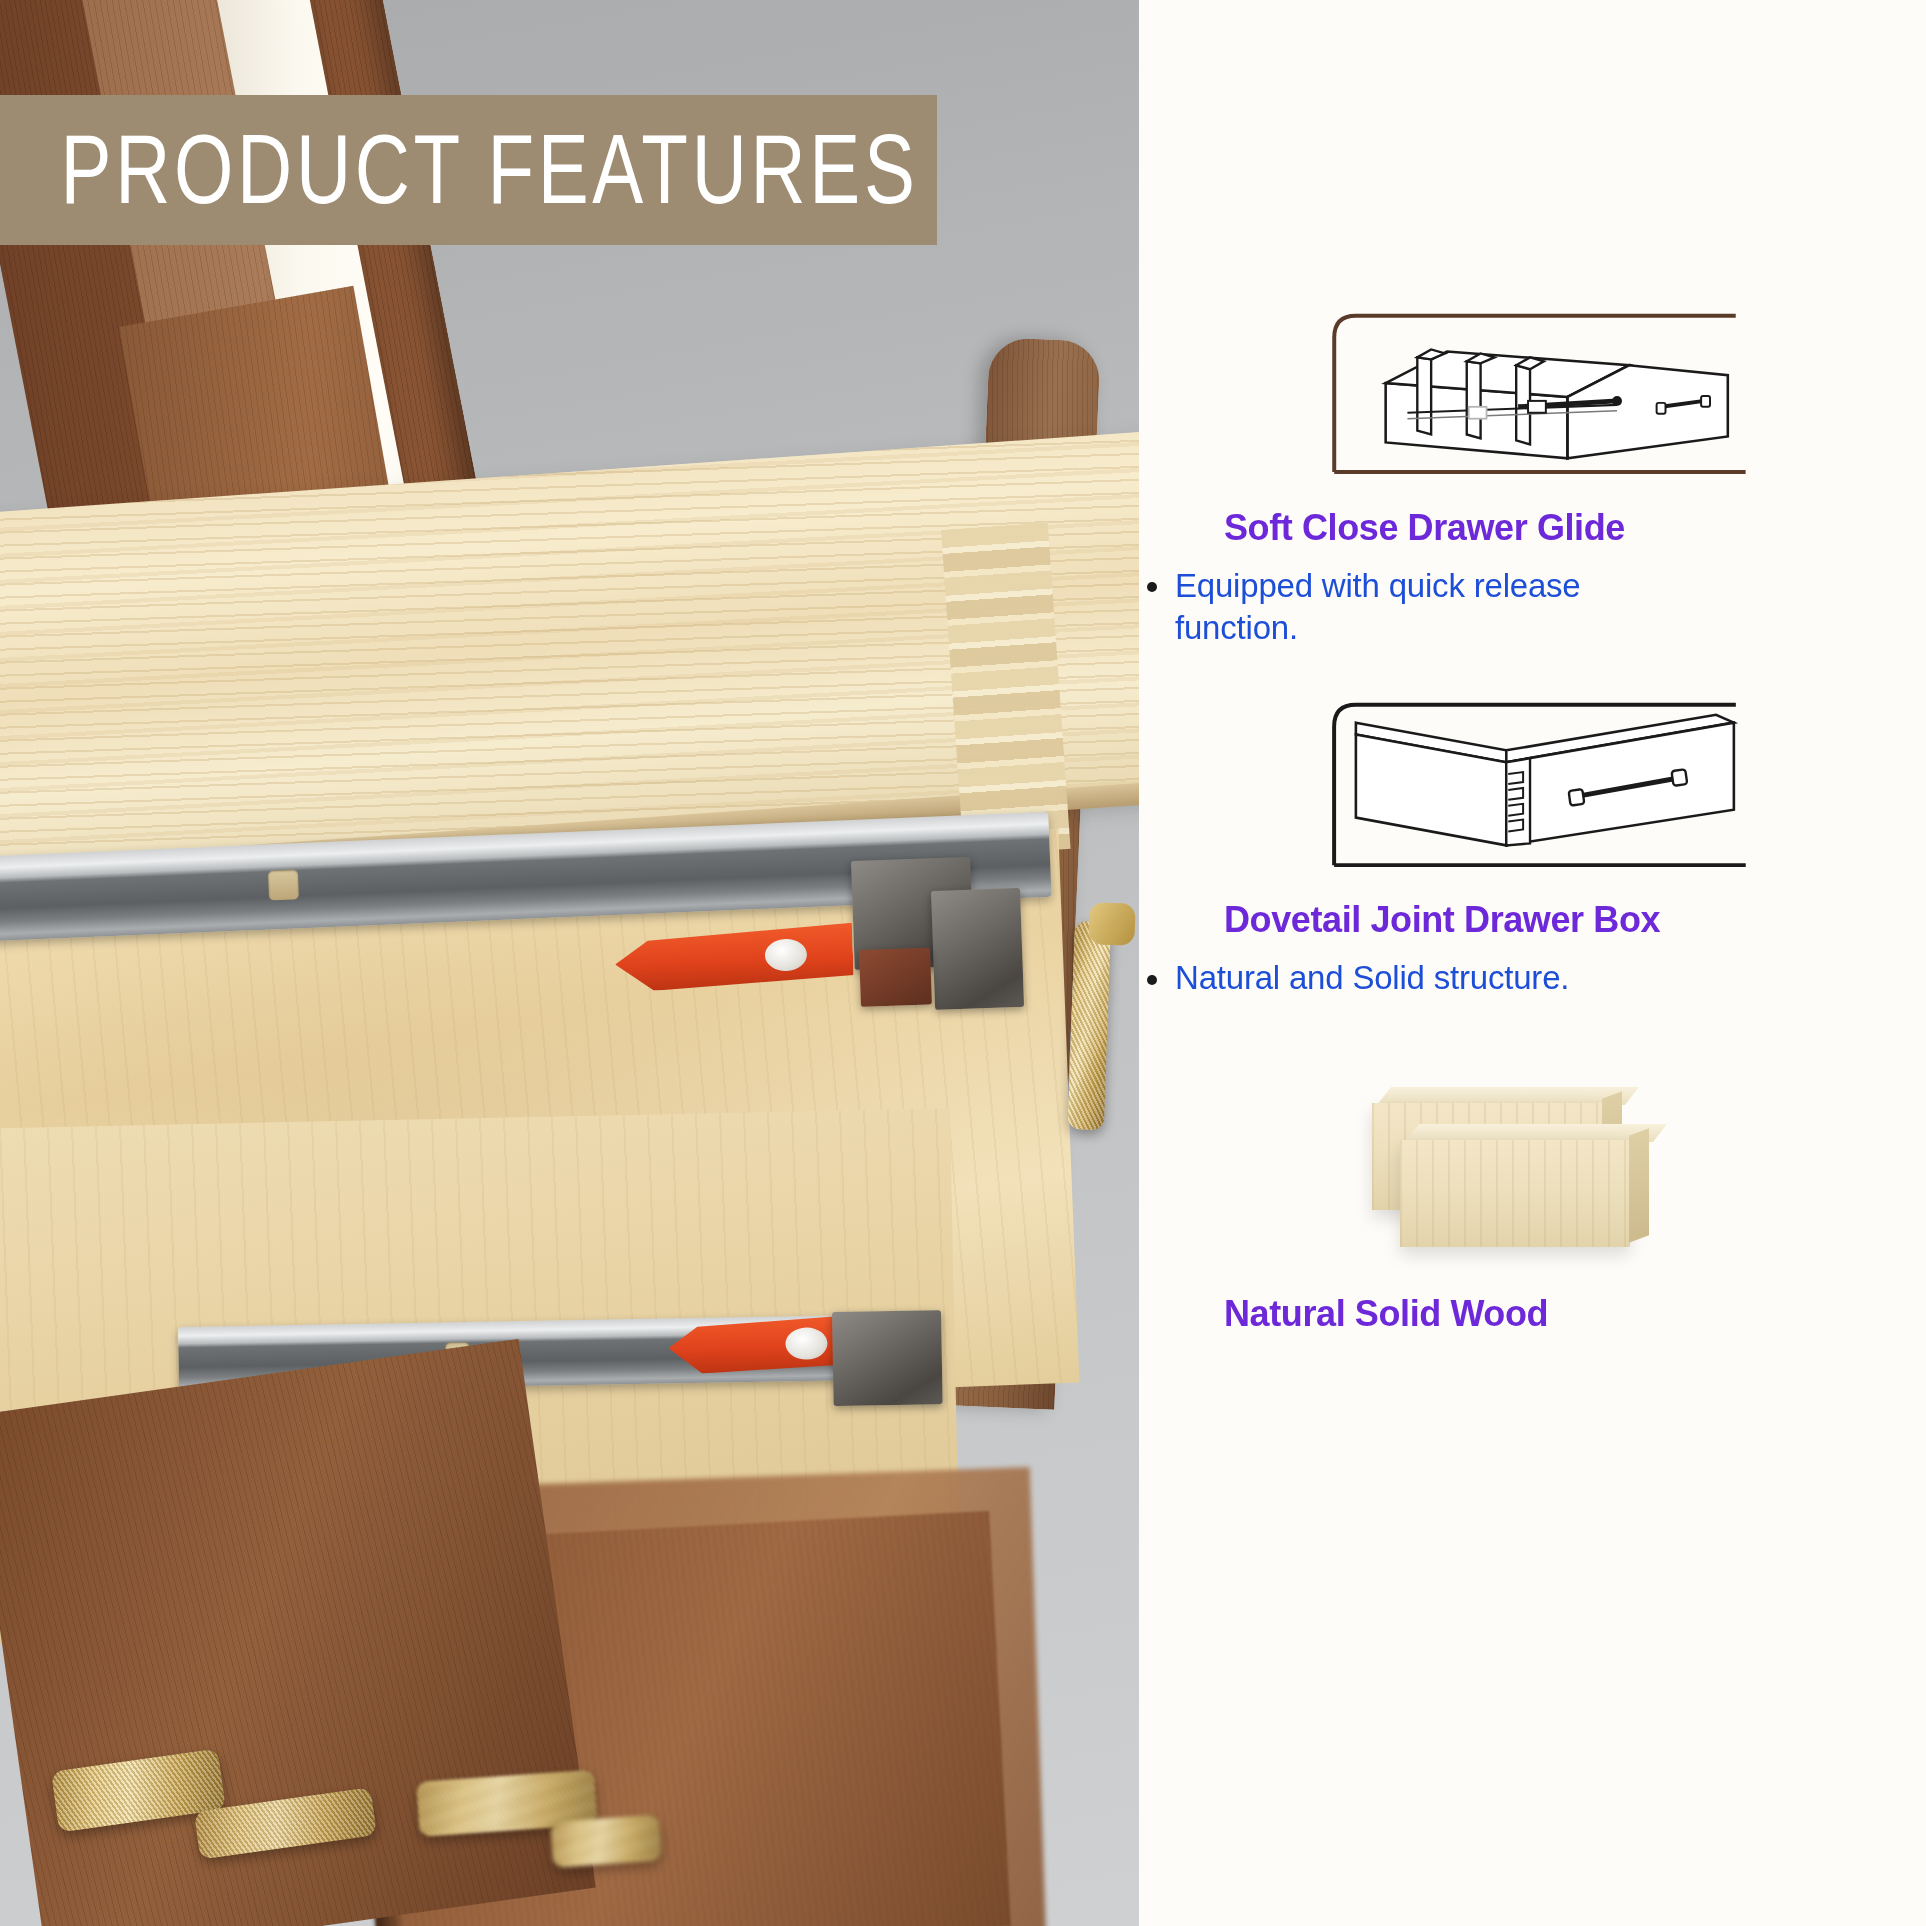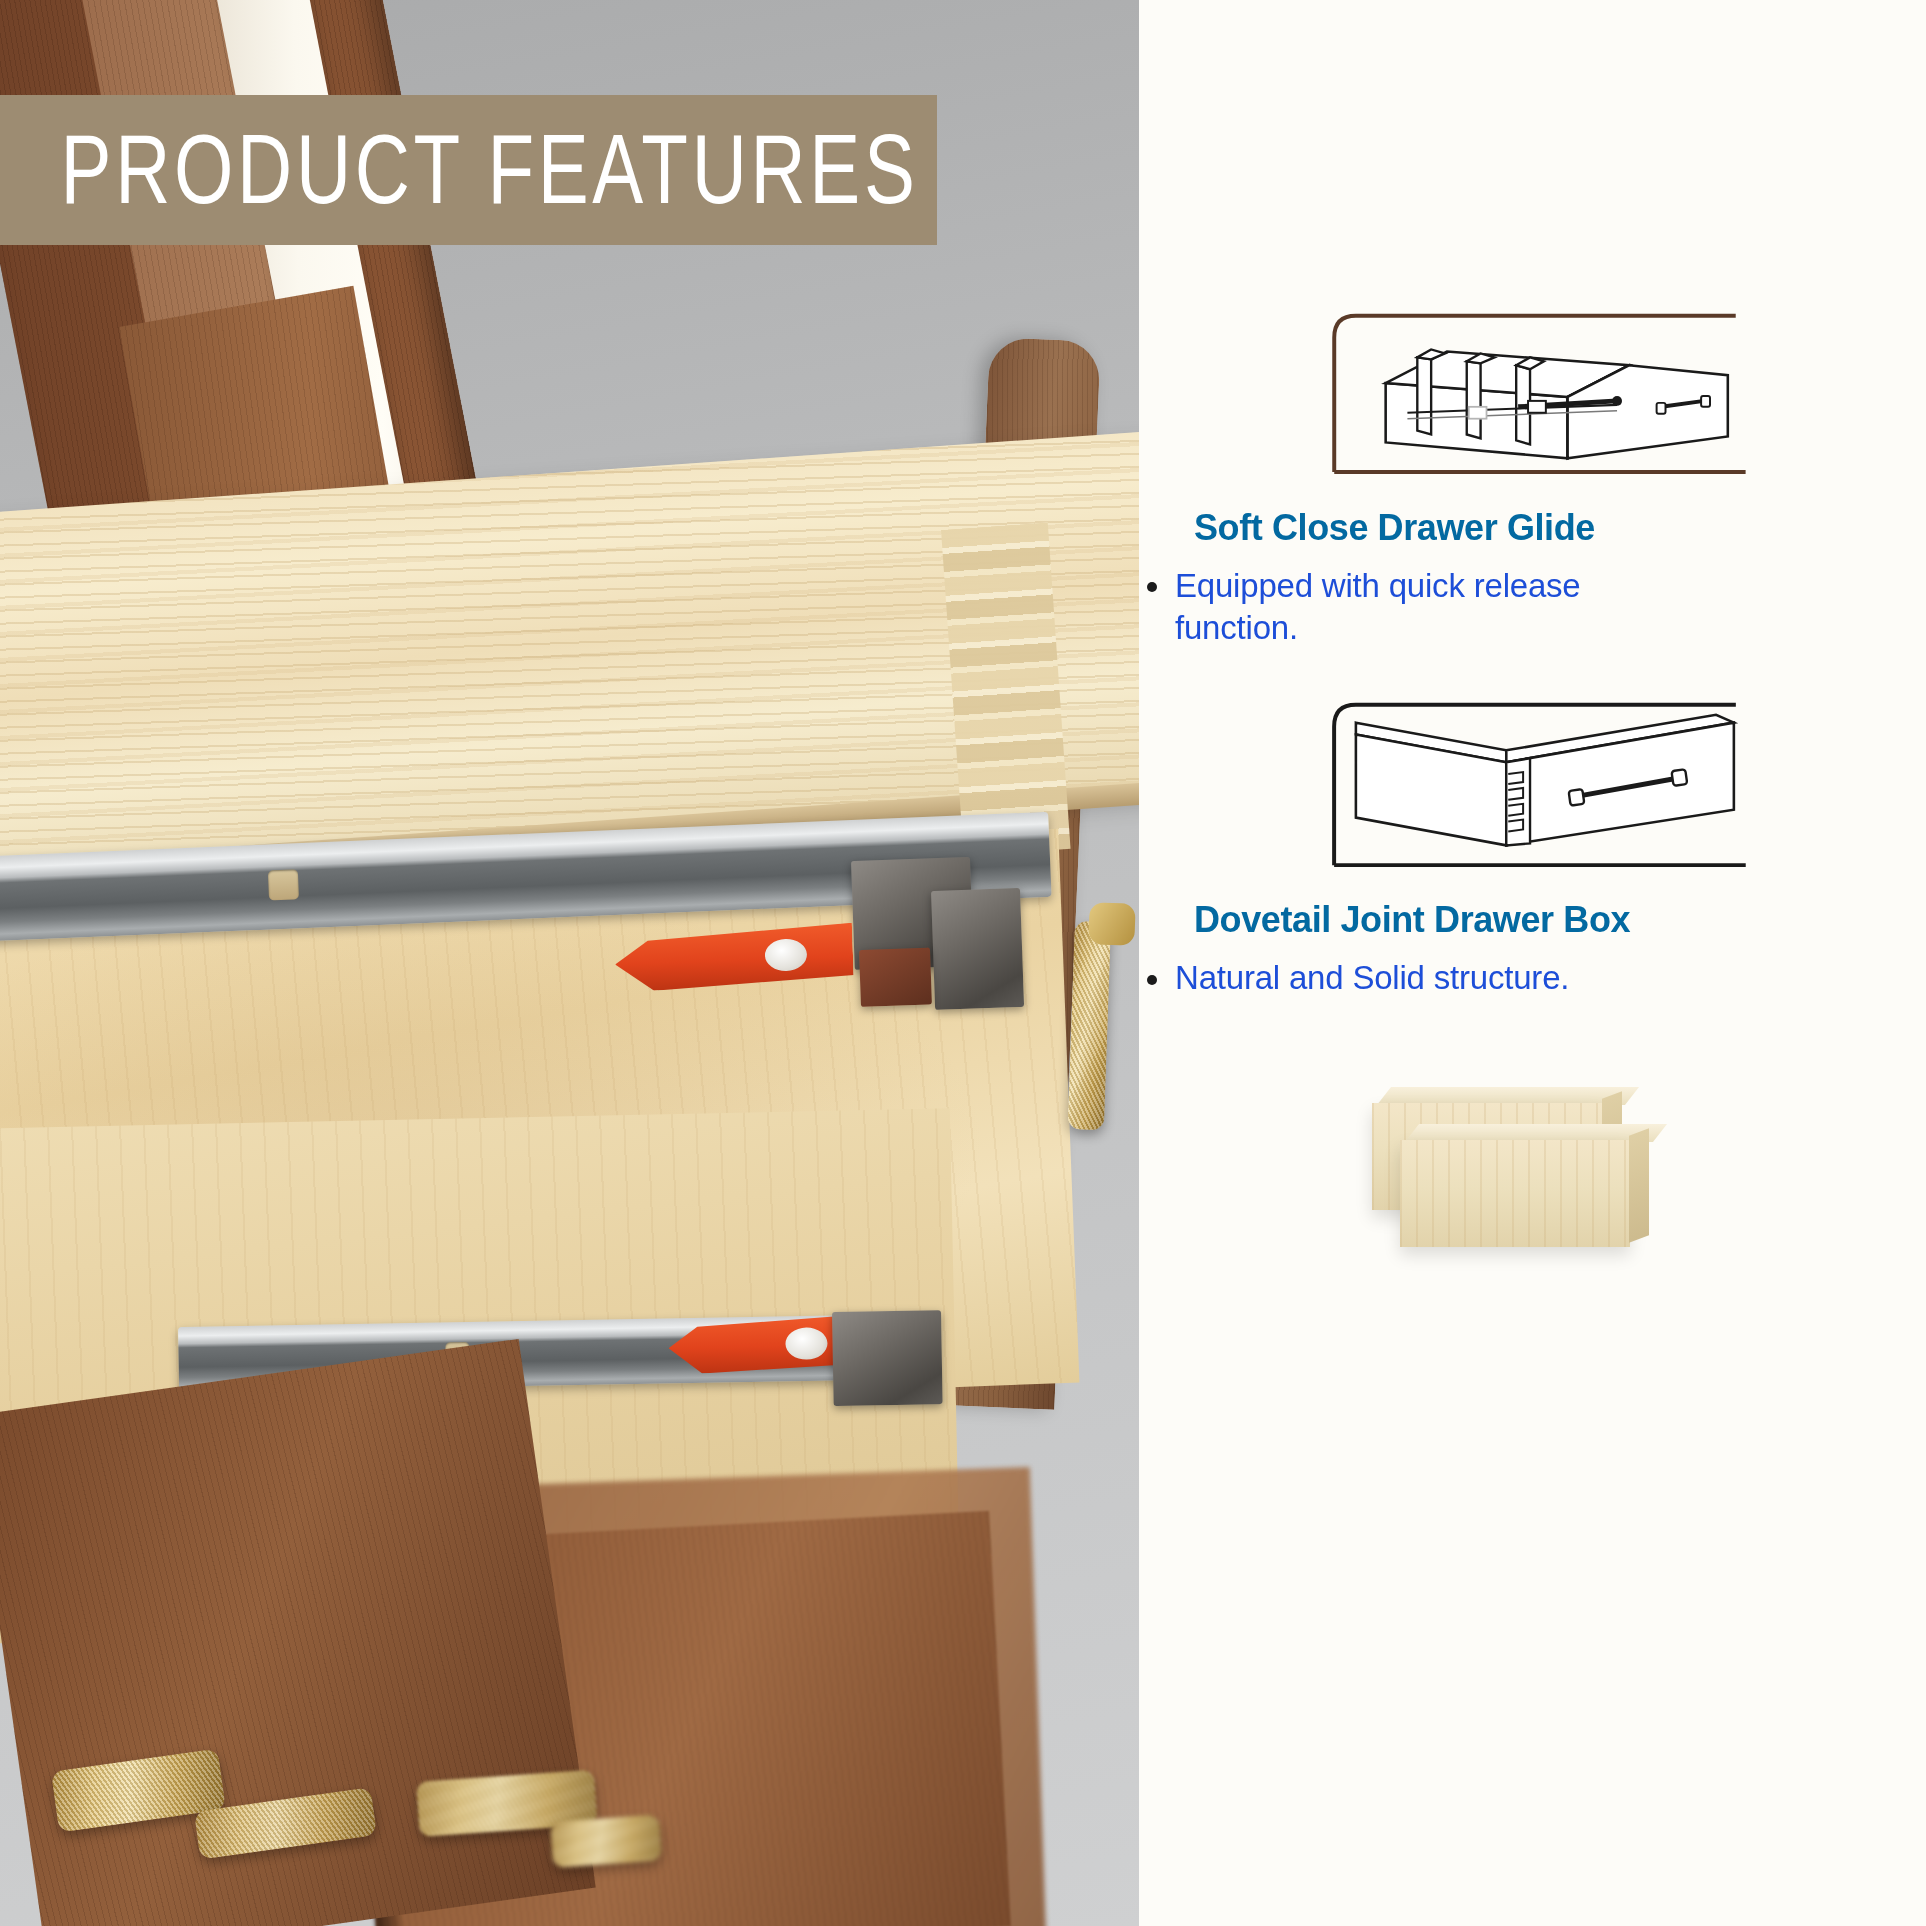--- a/index.html
+++ b/index.html
@@ -235,22 +235,22 @@
   .feature { position:relative; margin-bottom:14px; }
 
   .icon-wrap {
     height: 188px;
     display:flex; align-items:center; justify-content:center;
     margin-bottom: 22px;
   }
   .icon-wrap svg { display:block; }
 
   .f-title {
-    font-size:36px; font-weight:bold; color:#0369a1;
-    text-align:left; padding-left:55px; letter-spacing:-0.4px;
+    font-size:36px; font-weight:bold; color:#6d28d9;
+    text-align:left; padding-left:85px; letter-spacing:-0.4px;
     margin-bottom:16px;
   }
   .f-bullet {
     font-size:33px; color:#1d4ed8; line-height:1.28;
     padding-left:36px; position:relative; letter-spacing:-0.2px;
     max-width:554px;
   }
   .f-bullet .dot {
     position:absolute; left:8px; top:.52em;
     width:10px; height:10px; border-radius:50%; background:#1b1b1b;
@@ -419,20 +419,21 @@
 
             <div class="plank-top" style="left:14px;  top:14px;  width:248px; height:18px; transform:skewX(-38deg);"></div>
             <div class="plank" style="left:2px;   top:30px;  width:230px; height:107px;"></div>
             <div class="plank-side" style="left:232px; top:22px;  width:20px;  height:107px; transform:skewY(-20deg);"></div>
 
             <div class="plank-top" style="left:42px;  top:51px;  width:248px; height:18px; transform:skewX(-38deg);"></div>
             <div class="plank" style="left:30px;  top:67px;  width:230px; height:107px;"></div>
             <div class="plank-side" style="left:259px; top:59px;  width:20px;  height:107px; transform:skewY(-20deg);"></div>
           </div>
         </div>
+        <div class="f-title">Natural Solid Wood</div>
       </div>
 
     </div>
   </div>
 
   <div class="banner">
     <div class="banner-title">PRODUCT FEATURES</div>
   </div>
 
 </div>

